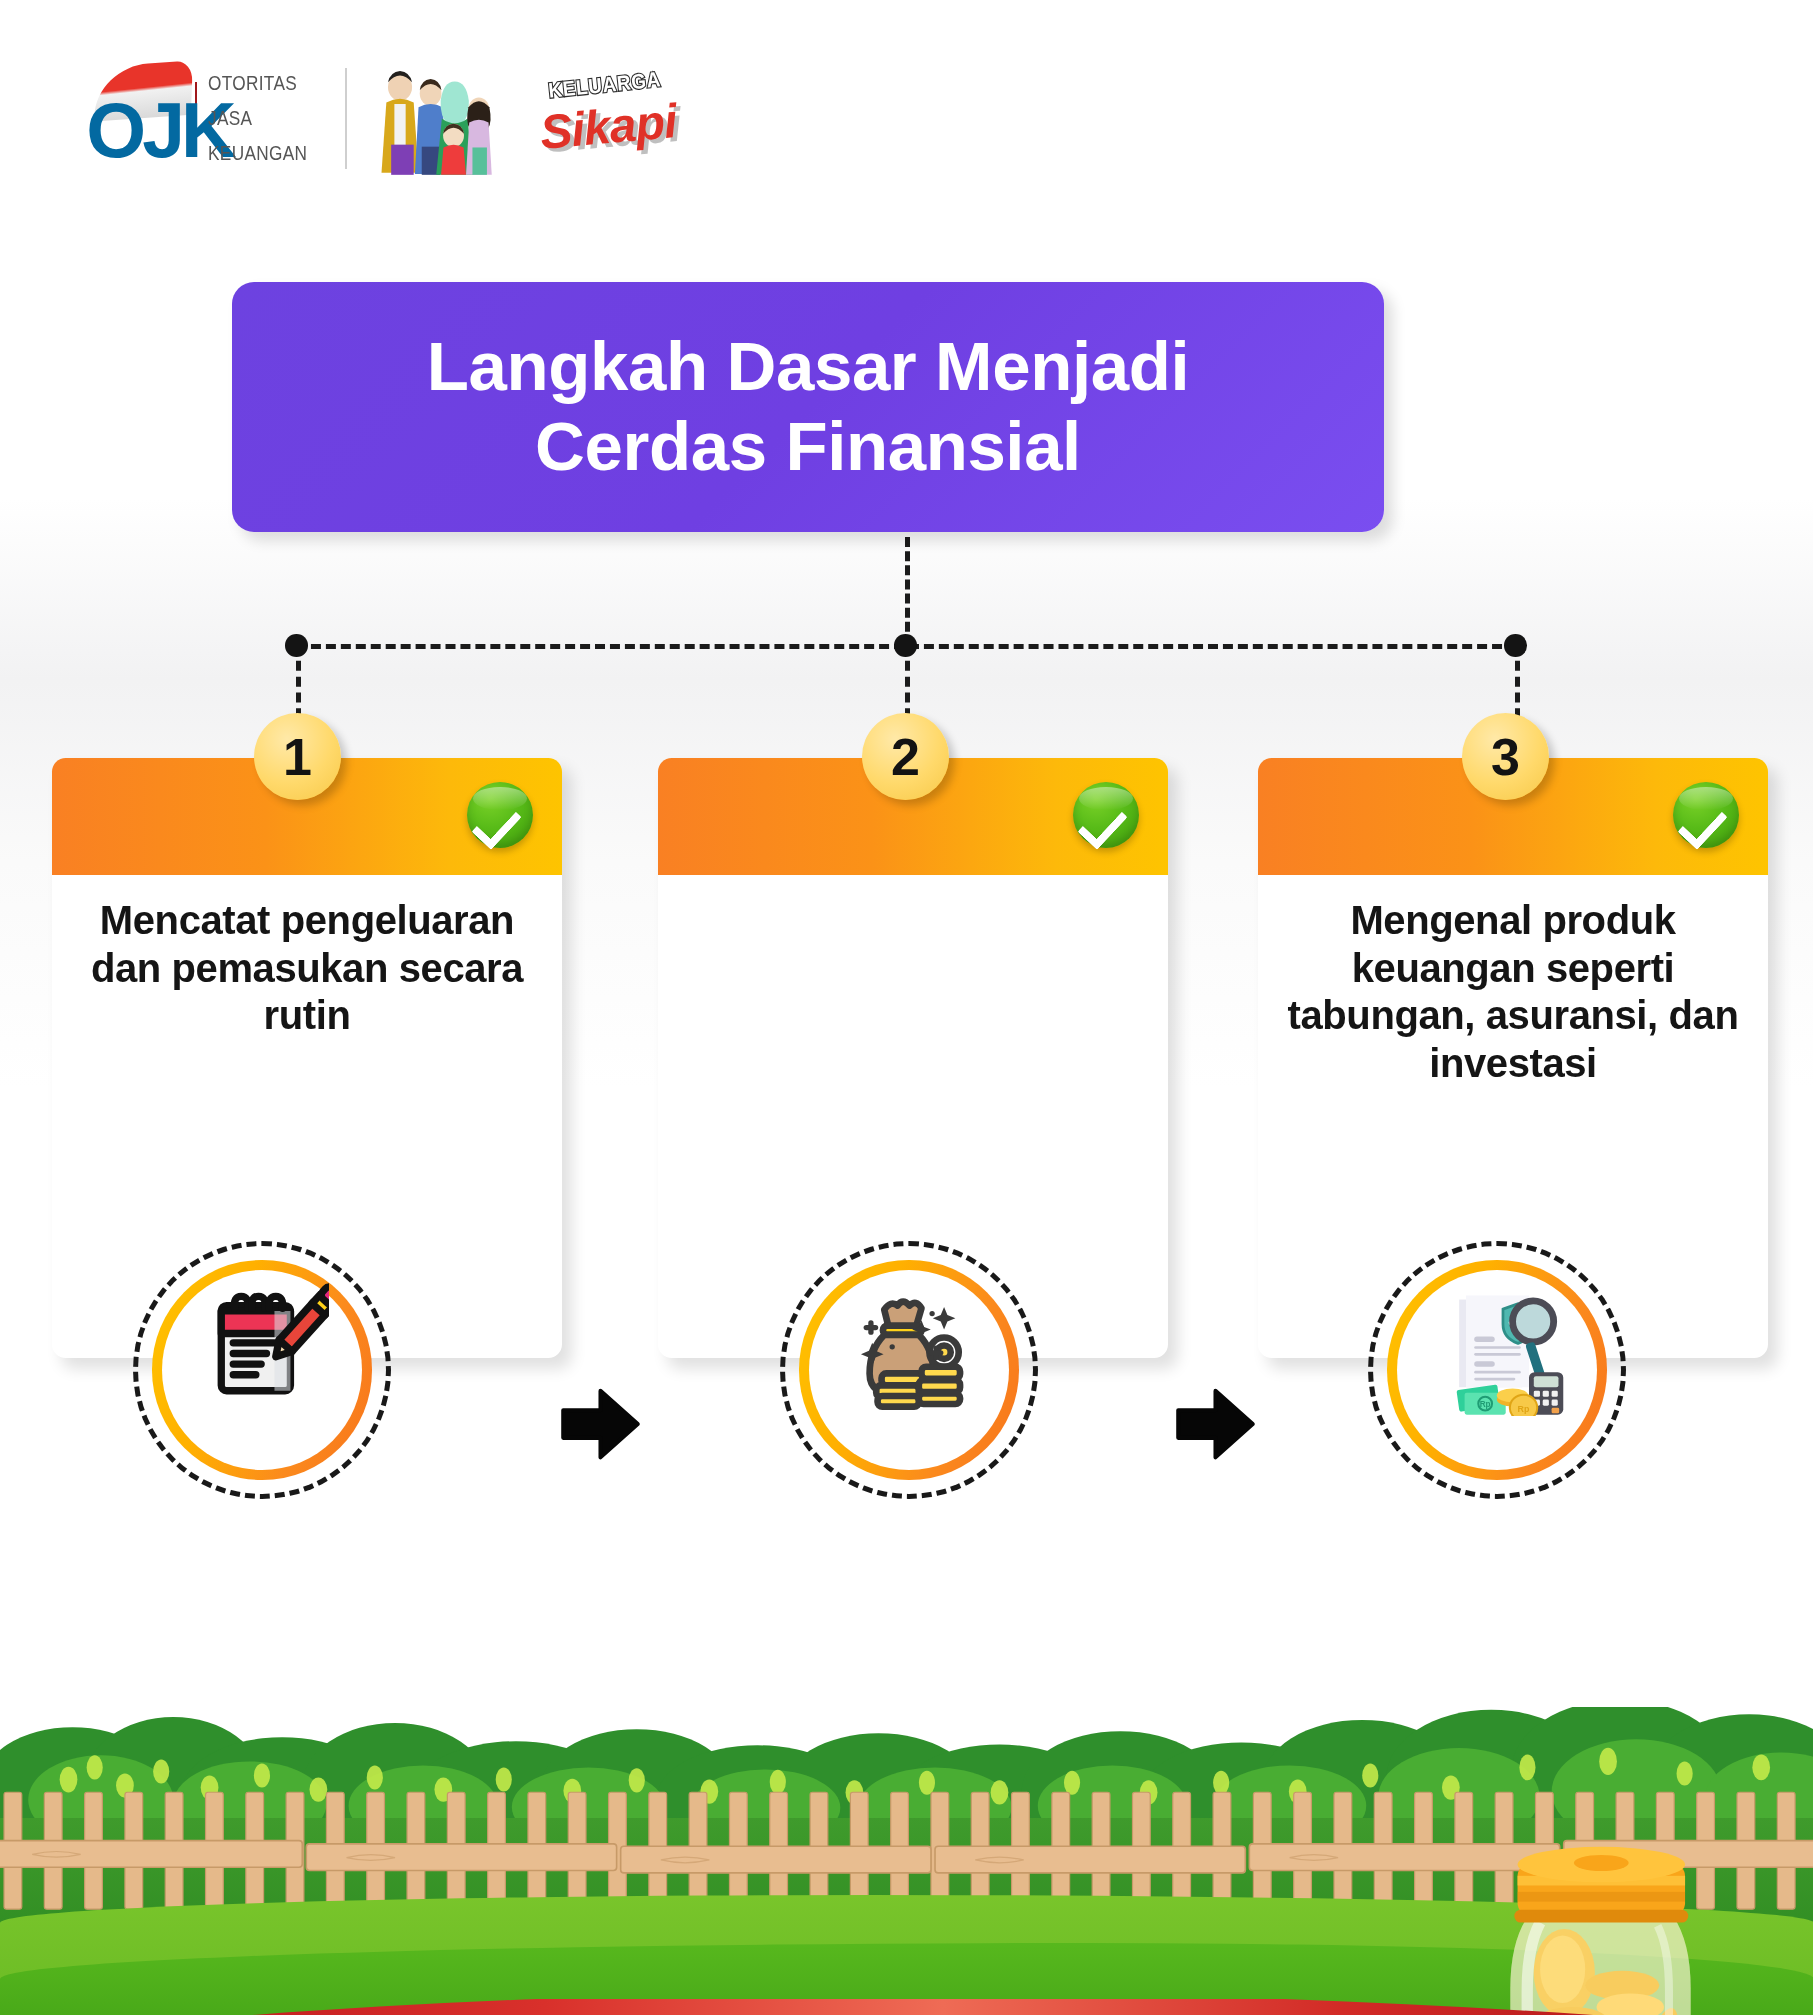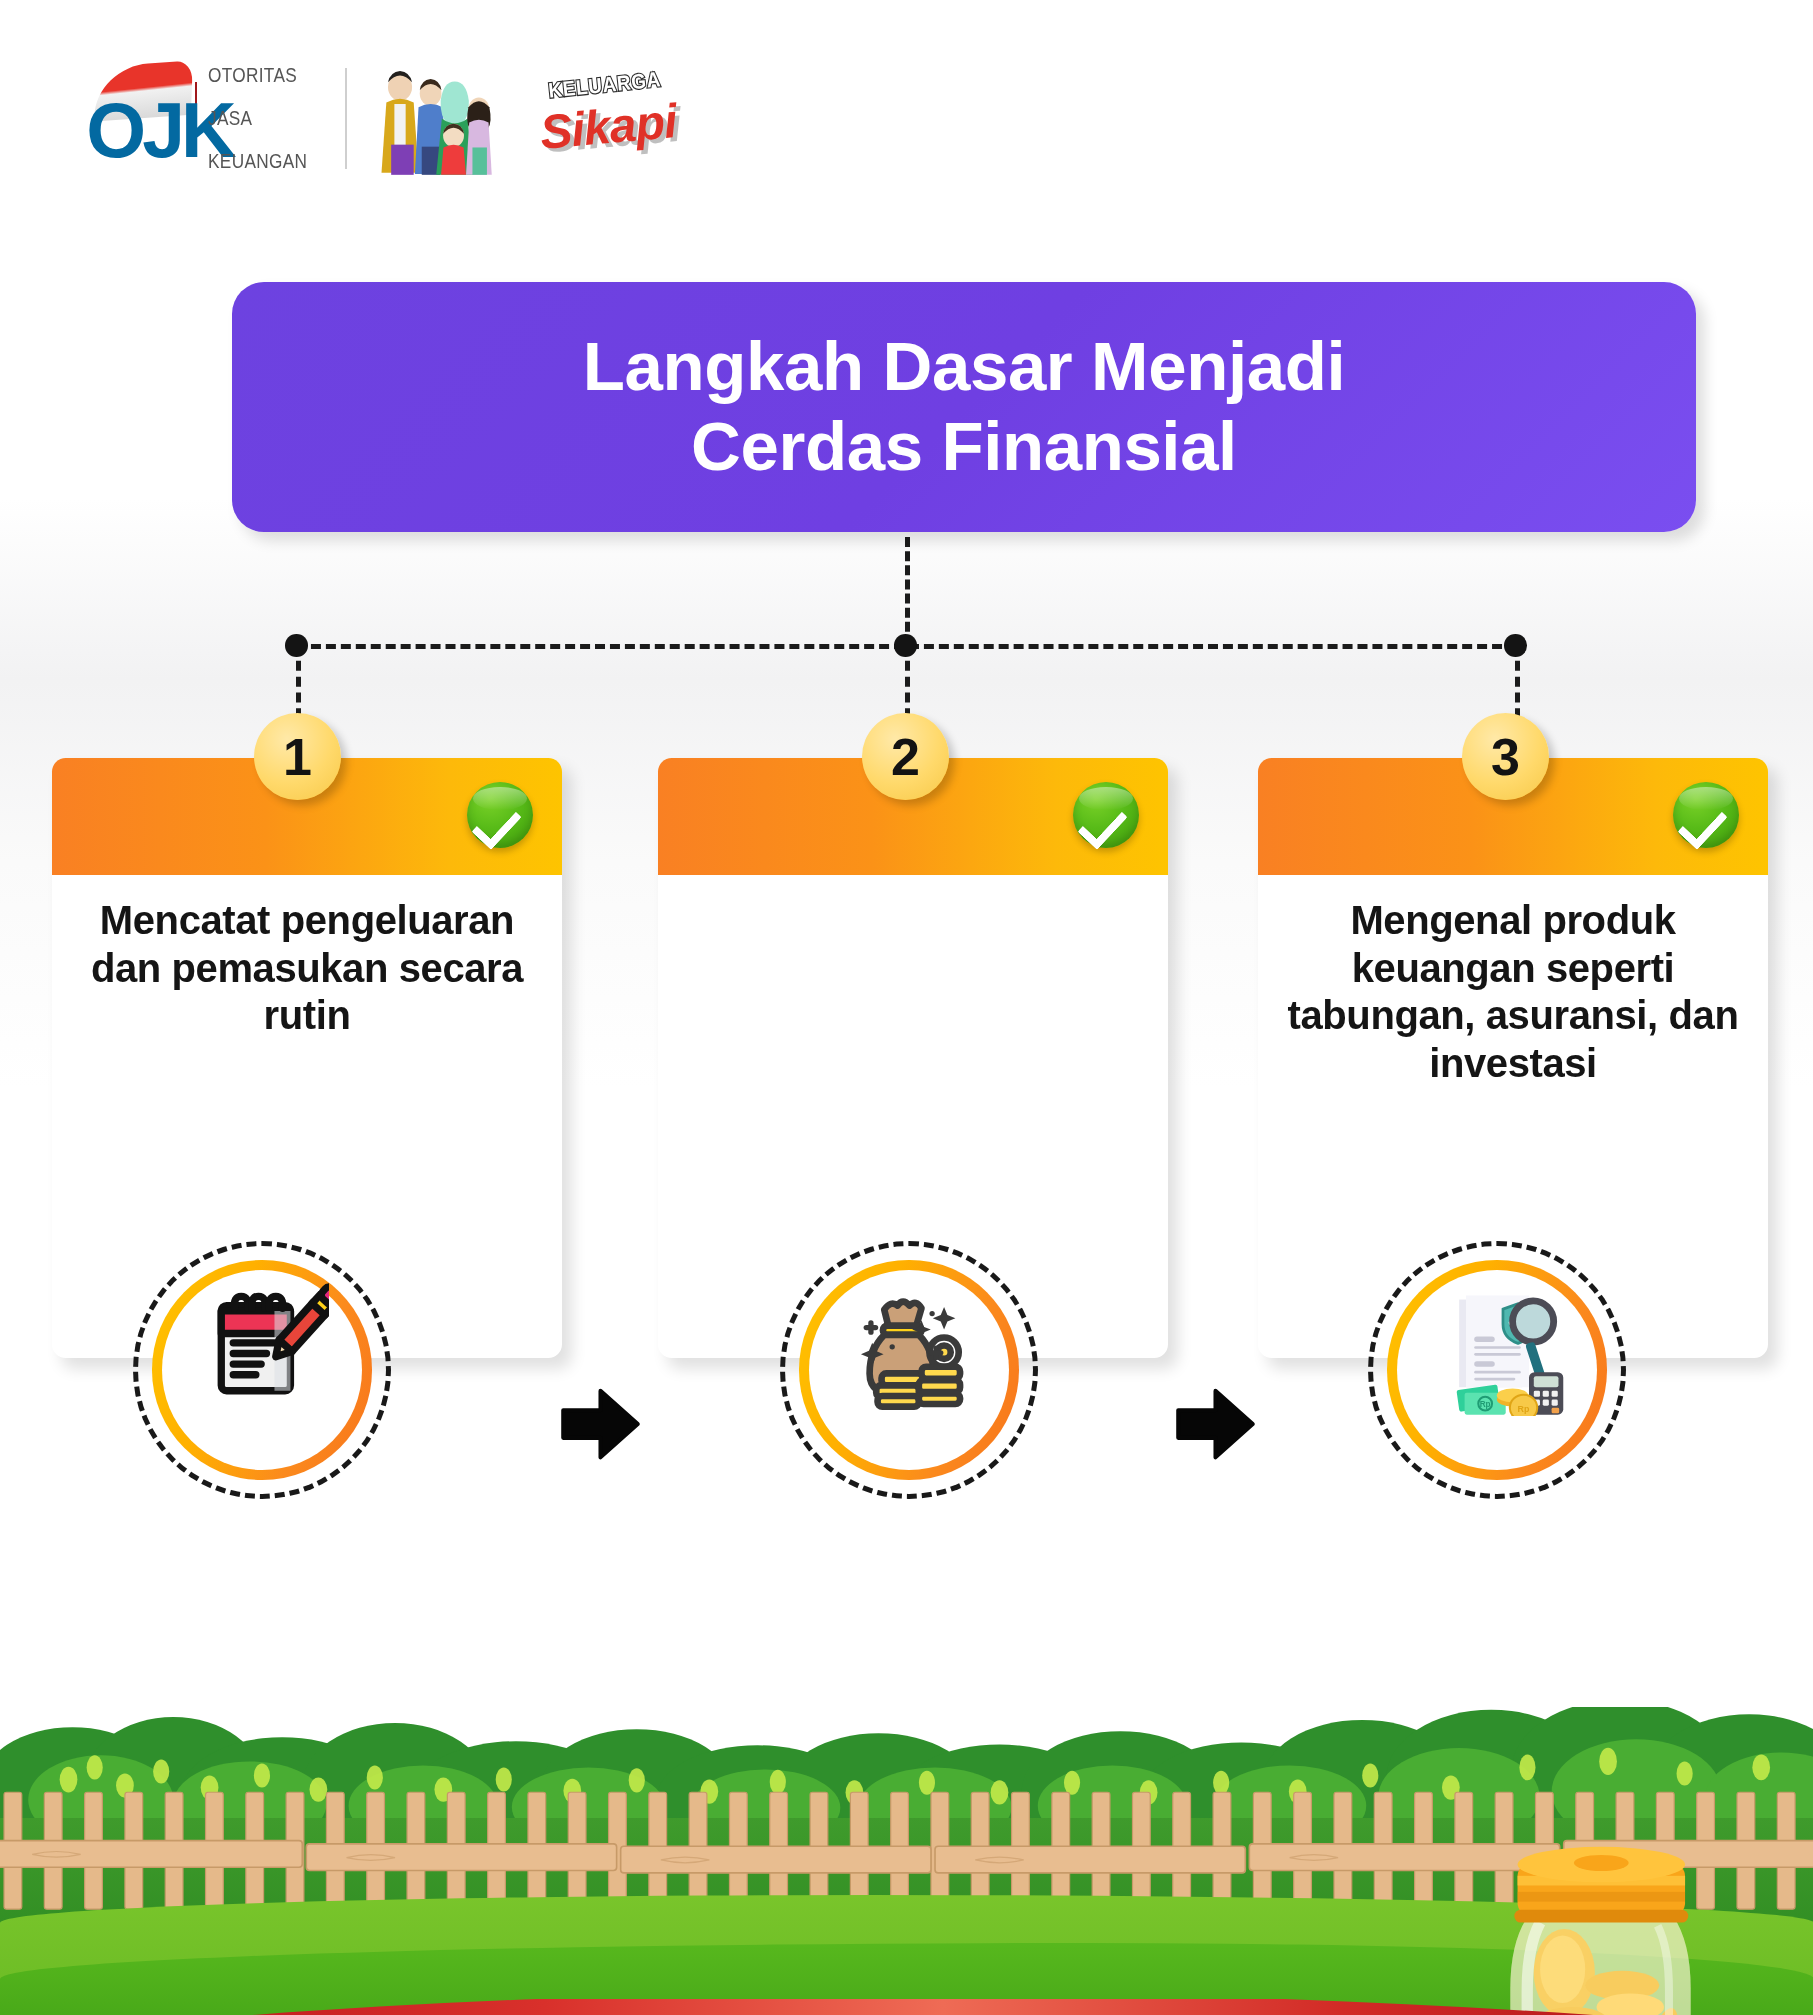--- a/index.html
+++ b/index.html
@@ -28,21 +28,21 @@
     border-radius:52px 16px 0 0 / 48px 20px 0 0;
     transform:rotate(-4deg) skewX(-6deg);
   }
   .ojk-text{
     position:absolute; left:7.3px; top:28px; width:117px;
     font-family:"Liberation Sans", sans-serif;
     font-weight:700; font-size:77px; color:#0369a1;
     letter-spacing:-4px; line-height:1;
   }
   .ojk-div{ width:2px; height:73px; background:#a0181c; margin:0 11.3px 0 4px;}
-  .ojk-words{ display:flex; flex-direction:column; justify-content:center; gap:20px;}
+  .ojk-words{ display:flex; flex-direction:column; justify-content:center; gap:12px;}
   .ojk-words span{
     font-family:"Liberation Sans Narrow","Liberation Sans", sans-serif;
     font-size:21px; color:#555; letter-spacing:0.4px; line-height:1.08;
     transform:scaleX(.82); transform-origin:left center;
   }
   .sep-vert{ width:1.6px; height:101px; background:#cfcfcf; margin:0 16px;}
 
   .family{ position:relative; width:169px; height:113px; }
   .sikapi-logo{ position:relative; width:129px; height:101px; margin-left:8px;}
   .kel-word{
@@ -54,23 +54,23 @@
   .sik-word{
     position:absolute; top:31px; left:0px;
     font-family:"Liberation Sans", sans-serif; font-weight:700; font-style:italic; font-size:48px;
     color:#e03127; -webkit-text-stroke:4px #ffffff; paint-order:stroke fill;
     transform:rotate(-5deg); letter-spacing:-0.8px;
     text-shadow:4px 4px 0 rgba(0,0,0,.25);
   }
 
   
   .title-banner{
-    position:absolute; left:232px; top:282px; width:1464px; height:250px;
+    position:absolute; left:232px; top:282px; width:1152px; height:250px;
     background:linear-gradient(135deg,#6d42e0 0%,#6f3fe2 50%,#7a4ef0 100%);
-    border-radius:32px; z-index:18;
+    border-radius:22px; z-index:18;
     box-shadow:8.9px 8.9px 13.7px rgba(0,0,0,.13);
     display:flex; align-items:center; justify-content:center; text-align:center;
   }
   .title-banner h1{
     color:#fff; font-size:69px; font-weight:700; line-height:1.16;
     letter-spacing:-0.4px;
   }
 
   
   .conn{ position:absolute; z-index:12; }

